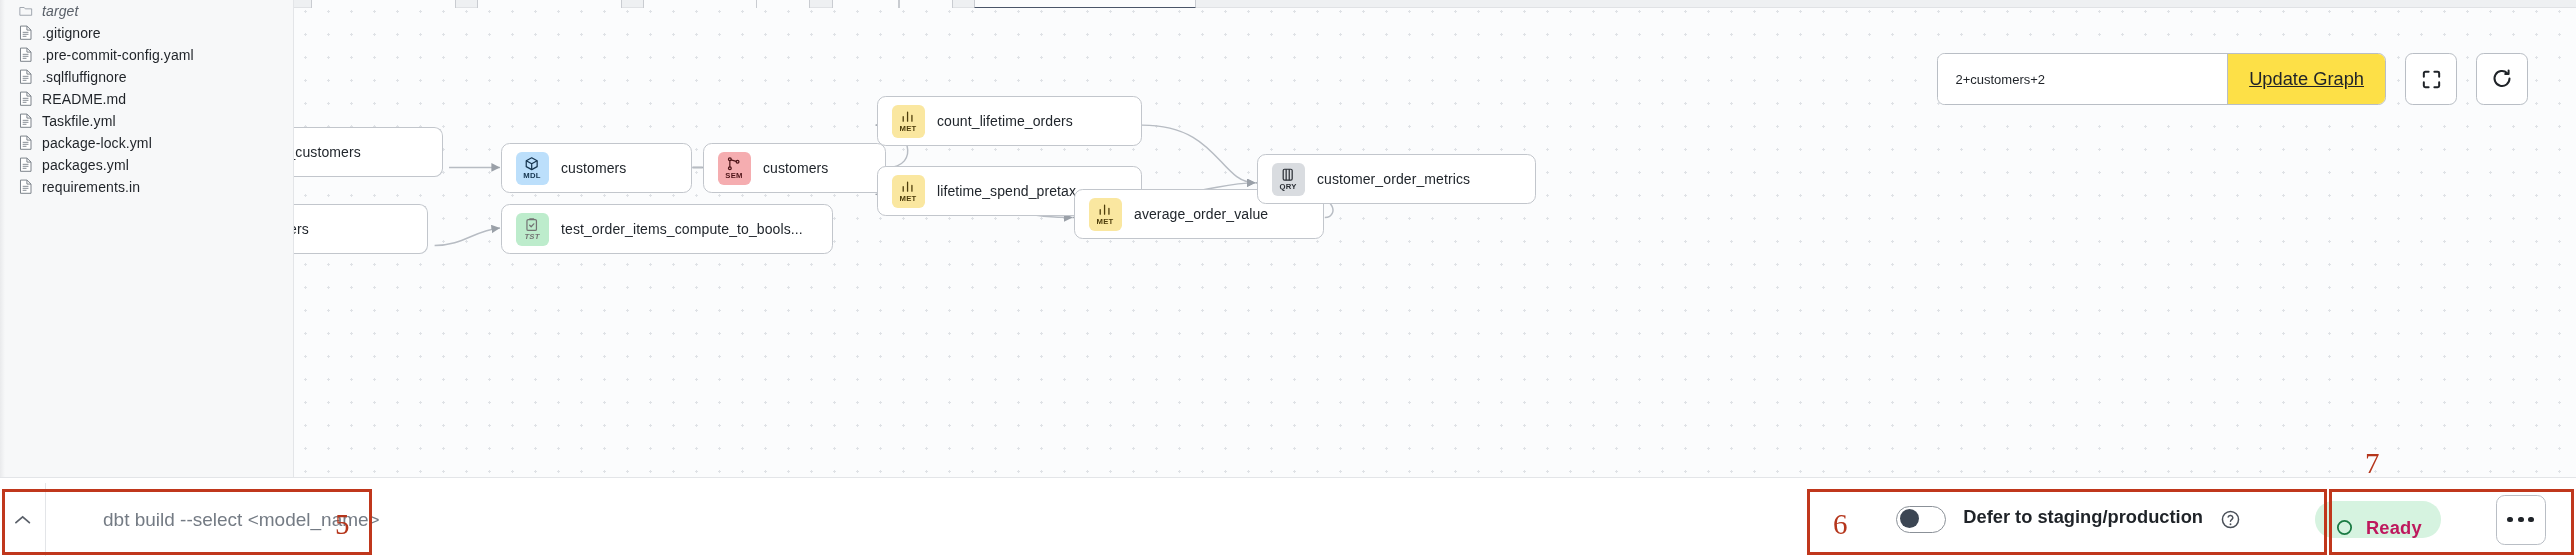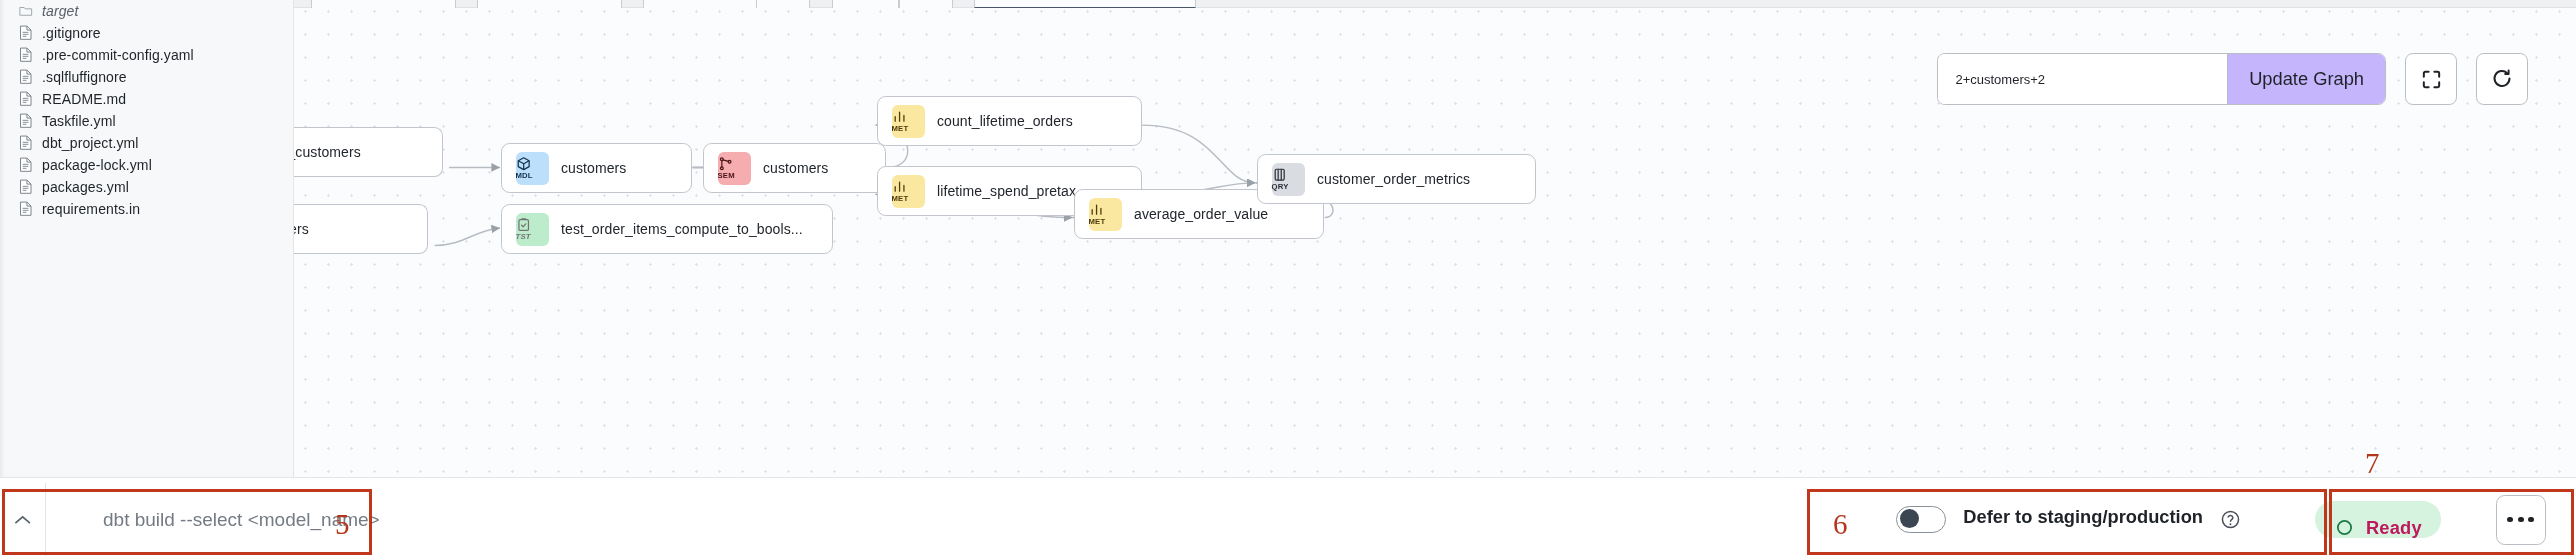--- a/index.html
+++ b/index.html
@@ -61,40 +61,40 @@
     border: 1px solid #b9bec5; border-radius: 7.7px; overflow: hidden;
     background: #fff;
   }
   .search-input {
     width: 289px; border: none; outline: none; background: #fff;
     font-family: "Liberation Sans", sans-serif; font-size: 13px;
     color: #1f2328; padding: 0 17.3px;
   }
   .update-btn {
     display: flex; align-items: center; padding: 0 21px;
-    background: #c4b5fd; border: none; border-left: 1px solid #b9bec5;
+    background: #fde047; border: none; border-left: 1px solid #b9bec5;
     font-family: "Liberation Sans", sans-serif; font-size: 18.3px;
-    color: #1f2328; cursor: pointer; white-space: nowrap;
+    color: #1f2328; cursor: pointer; white-space: nowrap; text-decoration: underline;
   }
   .icon-btn {
     width: 52px; height: 52px; background: #fff;
     border: 1px solid #b9bec5; border-radius: 7.7px;
     display: flex; align-items: center; justify-content: center; cursor: pointer;
   }
 
   
   .node {
     position: absolute; display: flex; align-items: center;
     background: #fff; border: 1px solid #c2c6cc; border-radius: 8.7px;
     height: 50px; padding: 0 13.5px; gap: 12.5px;
   }
   .node.clipped { border-radius: 0 8.7px 8.7px 0; border-left: none; }
   .badge {
     width: 33px; height: 33px; border-radius: 5.8px; flex: 0 0 33px;
-    display: flex; flex-direction: column; justify-content: center;
+    display: flex; flex-direction: column; align-items: center; justify-content: center;
     line-height: 1; gap: 1px;
   }
   .badge svg { display: block; }
   .badge-text { font-size: 7.7px; font-weight: 700; letter-spacing: 0.2px; }
   .badge-mdl { background: #bcdffb; color: #14334d; }
   .badge-sem { background: #f5adb0; color: #4d1418; }
   .badge-met { background: #fae7a0; color: #4d3c0a; }
   .badge-tst { background: #bdeccc; color: #737373; font-style: italic; }
   .badge-qry { background: #d9dce0; color: #2b2f35; }
   .node-label {
@@ -210,30 +210,20 @@
         </div>
         <div class="file-row">
           <span style="display: flex; align-items: center;">
             <svg class="file-icon" viewBox="0 0 14 17" fill="none" stroke="#767d86" stroke-width="1.05">
     <path d="M1.2 1.2h7.1l4.5 4.4v10.2H1.2z" fill="#fff"></path>
     <path d="M8.3 1.2v4.4h4.5"></path>
     <path d="M3.6 8.1h6.4M3.6 10.3h6.4M3.6 12.5h4.2" stroke-width="0.95"></path>
   </svg>
           </span>
           <span class="file-label">Taskfile.yml</span>
-        </div>
-        <div class="file-row">
-          <span style="display: flex; align-items: center;">
-            <svg class="file-icon" viewBox="0 0 14 17" fill="none" stroke="#767d86" stroke-width="1.05">
-    <path d="M1.2 1.2h7.1l4.5 4.4v10.2H1.2z" fill="#fff"></path>
-    <path d="M8.3 1.2v4.4h4.5"></path>
-    <path d="M3.6 8.1h6.4M3.6 10.3h6.4M3.6 12.5h4.2" stroke-width="0.95"></path>
-  </svg>
-          </span>
-          <span class="file-label">dbt_project.yml</span>
         </div>
         <div class="file-row">
           <span style="display: flex; align-items: center;">
             <svg class="file-icon" viewBox="0 0 14 17" fill="none" stroke="#767d86" stroke-width="1.05">
     <path d="M1.2 1.2h7.1l4.5 4.4v10.2H1.2z" fill="#fff"></path>
     <path d="M8.3 1.2v4.4h4.5"></path>
     <path d="M3.6 8.1h6.4M3.6 10.3h6.4M3.6 12.5h4.2" stroke-width="0.95"></path>
   </svg>
           </span>
           <span class="file-label">package-lock.yml</span>

